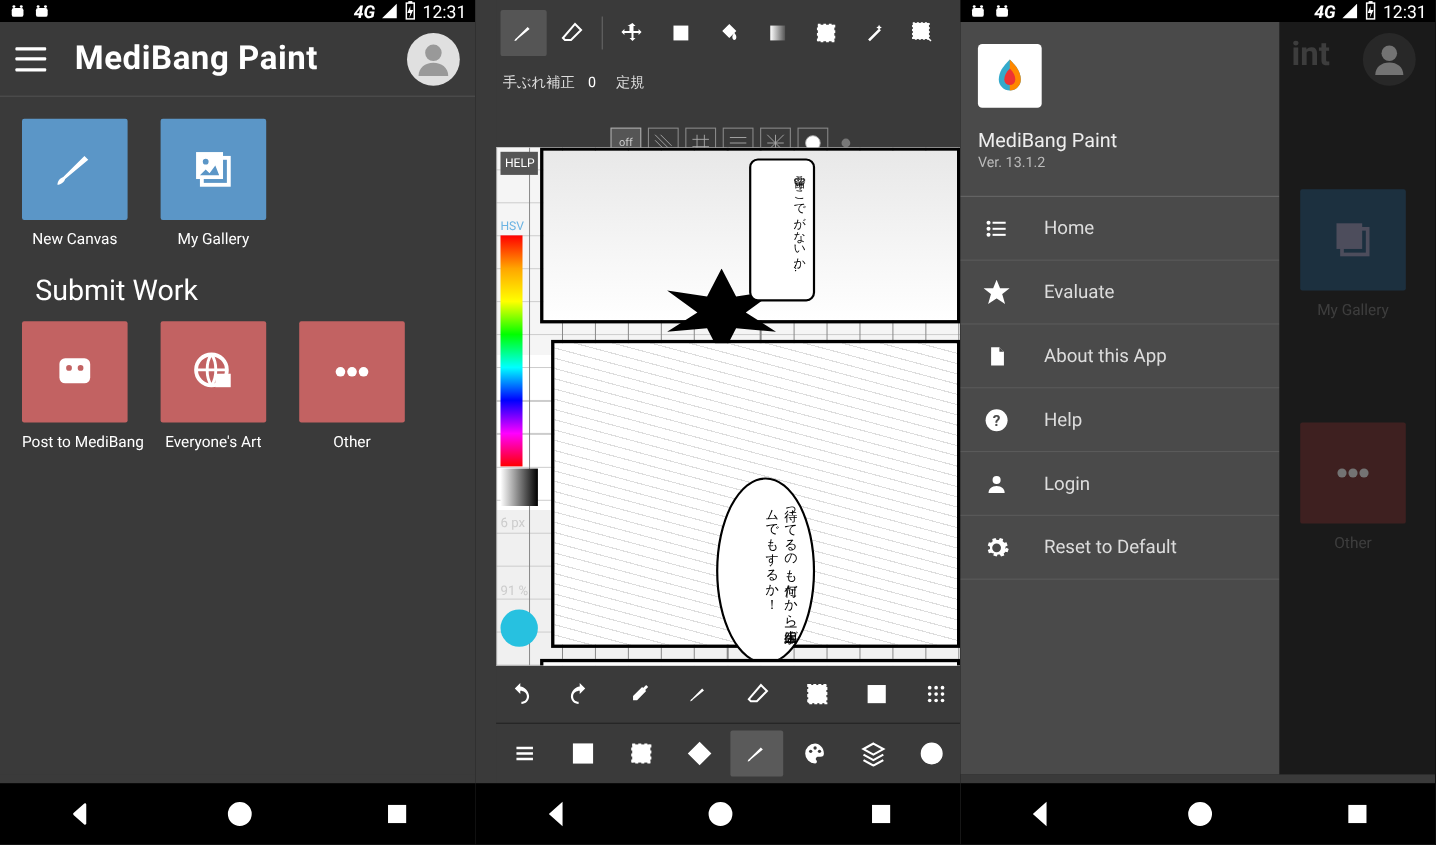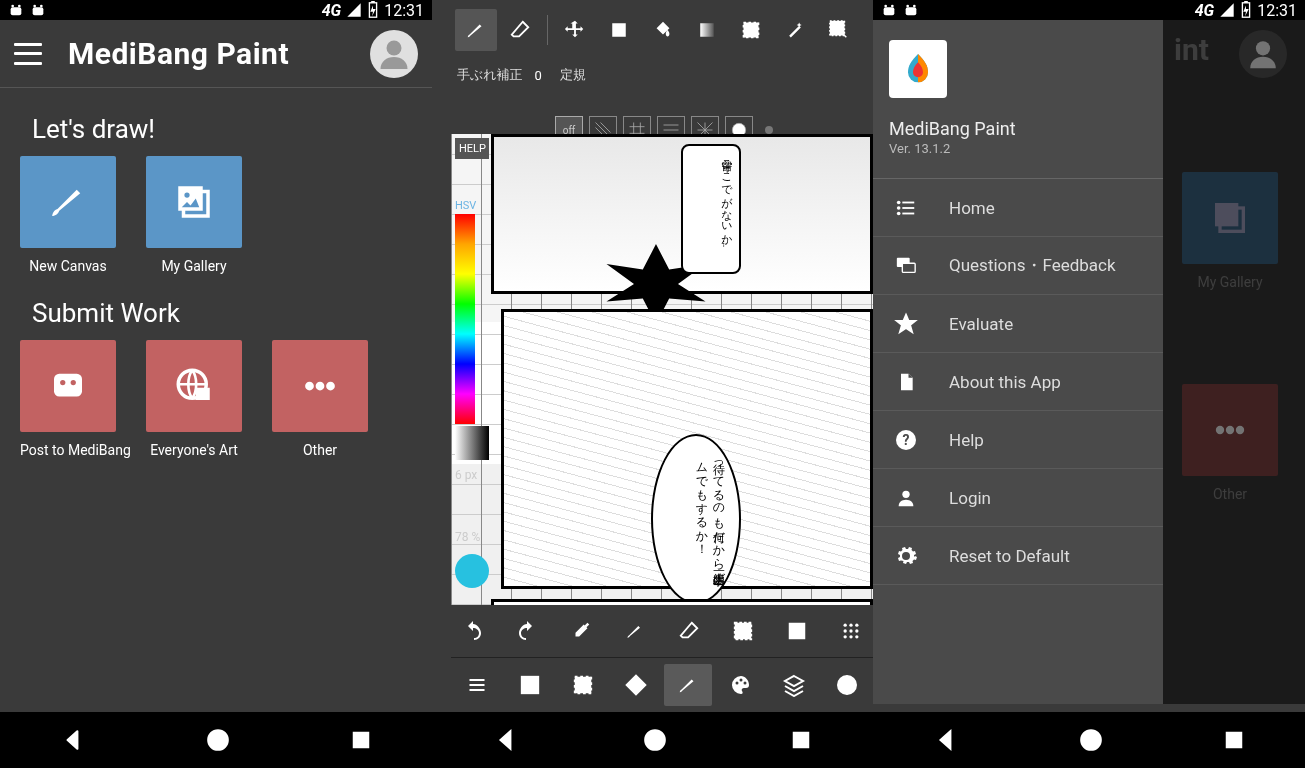--- a/index.html
+++ b/index.html
@@ -150,21 +150,20 @@
       </div>
     <div class="app-title">MediBang Paint</div>
     <div class="avatar">
       <svg viewBox="0 0 24 24">
           <circle cx="12" cy="8" r="5"></circle>
           <path d="M3 22c0-5 4-8 9-8s9 3 9 8z"></path>
         </svg>
     </div>
   </div>
   <div class="content">
-    <div class="section-title">Let's draw!</div>
     <div class="tile-row">
       <div class="tile">
         <div class="tile-box blue">
             <svg width="42" height="42" viewBox="0 0 24 24">
               <path d="M7 17c-1 3-4 3-4 3s0-3 3-4l11-11 2 2z"></path>
             </svg>
           </div>
         <div class="tile-label">New Canvas</div>
       </div>
       <div class="tile">
@@ -335,21 +334,21 @@
       <div class="speech2" style="color:#000;">待ってるのも何だから一人山手線ゲームでもするか！</div>
       <div class="manga-panel mp3"></div>
       <div class="left-panel">
         <div class="help-btn">HELP</div>
         <div style="height:30px;"></div>
         <div class="hsv-lbl">HSV</div>
         <div class="hue-bar"></div>
         <div class="sv-box"></div>
         <div class="px-lbl">6 px</div>
         <div style="height:36px;"></div>
-        <div class="px-lbl">78 %</div>
+        <div class="px-lbl">91 %</div>
         <div class="size-circle"></div>
       </div>
     </div>
     <div class="bottom-tool-area">
       <div class="bottom-row">
         <div class="br-btn">
             <svg width="24" height="24" viewBox="0 0 24 24">
               <path d="M12 5V2L7 7l5 5V9c3 0 6 2 6 5s-2 5-5 5v2c4 0 7-3 7-7s-4-9-8-9z"></path>
             </svg>
           </div>
@@ -541,29 +540,20 @@
               <circle cx="4" cy="12" r="2"></circle>
               <rect x="8" y="11" width="13" height="2"></rect>
               <circle cx="4" cy="18" r="2"></circle>
               <rect x="8" y="17" width="13" height="2"></rect>
             </svg>
           </div>
         <div class="di-label">Home</div>
       </div>
       <div class="drawer-item">
         <div class="di-icon">
-            <svg width="22" height="22" viewBox="0 0 24 24">
-              <rect x="2" y="3" width="14" height="10" rx="1"></rect>
-              <rect x="8" y="9" width="14" height="10" rx="1" fill="#4a4a4a" stroke="#fff" stroke-width="1.5"></rect>
-            </svg>
-          </div>
-        <div class="di-label">Questions・Feedback</div>
-      </div>
-      <div class="drawer-item">
-        <div class="di-icon">
             <svg width="24" height="24" viewBox="0 0 24 24" fill="none" stroke="#fff" stroke-width="2">
               <path d="M12 3l2.5 6H21l-5 4 2 7-6-4-6 4 2-7-5-4h6.5z"></path>
             </svg>
           </div>
         <div class="di-label">Evaluate</div>
       </div>
       <div class="drawer-item">
         <div class="di-icon">
             <svg width="20" height="24" viewBox="0 0 24 24">
               <path d="M6 2h9l5 5v15H6z"></path>

